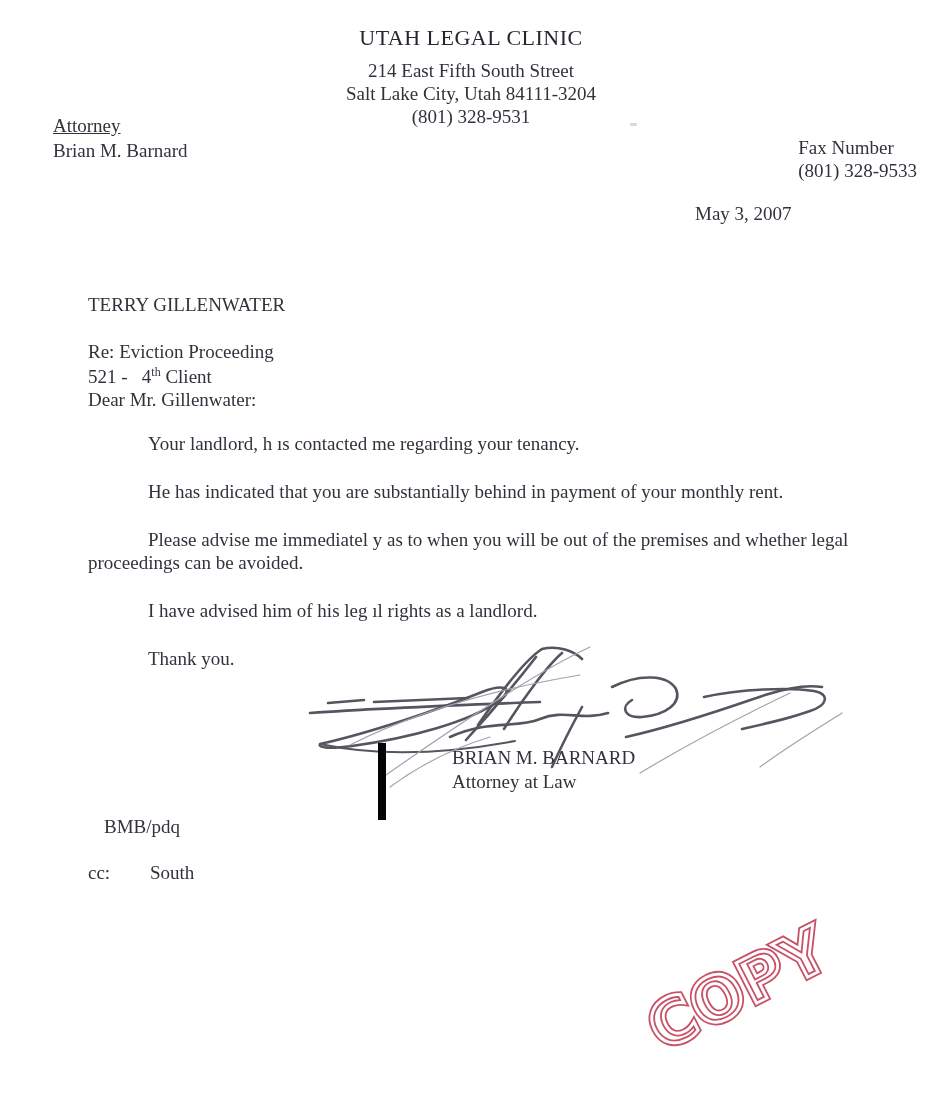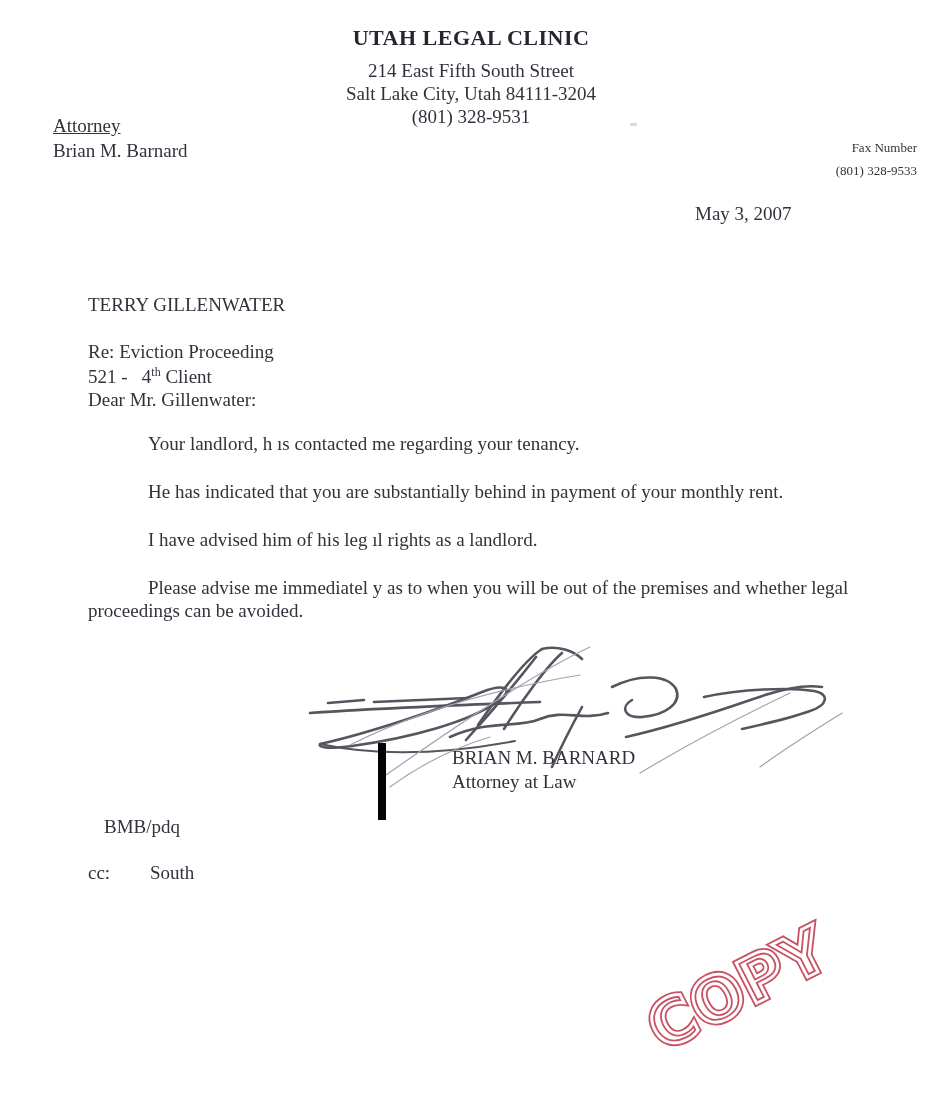--- a/index.html
+++ b/index.html
@@ -4,29 +4,29 @@
 <style>
   html,body { margin:0; padding:0; background:#ffffff; }
   .page {
     position:relative; width:942px; height:1093px; background:#ffffff;
     font-family:"Liberation Serif","DejaVu Serif",serif;
     color:#32323c; overflow:hidden;
   }
   
   .firm-name {
     position:absolute; top:25px; left:0; width:100%; text-align:center;
-    font-size:22px; font-weight:bold; letter-spacing:0.5px; color:#26262f;
+    font-size:22px; font-weight:normal; letter-spacing:0.5px; color:#26262f;
   }
   .hdr-address {
     position:absolute; top:59px; left:0; width:100%; text-align:center;
     font-size:19px; line-height:23px;
   }
   .attorney-block { position:absolute; top:105px; left:53px; font-size:19px; line-height:25px;margin-top:8px; }
   .attorney-label { text-decoration:underline; }
-  .fax-block { position:absolute; top:136px; right:25px; text-align:right; font-size:13px; line-height:23px; }
+  .fax-block { position:absolute; top:136px; right:25px; font-size:19px; line-height:23px; }
   .date-line { position:absolute; top:203px; left:695px; font-size:19px; }
   
   .recipient { position:absolute; top:245px; left:88px; font-size:19px; line-height:24px; white-space:pre-wrap; }
   .recipient sup { font-size:12px; line-height:0; }
   .subject { position:absolute; top:341px; left:88px; font-size:19px; }
   .salutation { position:absolute; top:389px; left:88px; font-size:19px; }
   
   .body-text { position:absolute; top:432px; left:88px; width:798px; font-size:19px; }
   .body-text p { margin:0 0 25px 0; line-height:23px; text-indent:60px; }
   
@@ -71,22 +71,23 @@
     <div>TERRY GILLENWATER</div>
     <div><span>521 -   4</span><sup>th</sup><span> Client</span></div>
   </div>
 
   <div class="subject">Re: Eviction Proceeding</div>
   <div class="salutation">Dear Mr. Gillenwater:</div>
 
   <div class="body-text">
     <p>Your landlord, h ıs contacted me regarding your tenancy.</p>
     <p>He has indicated that you are substantially behind in payment of your monthly rent.</p>
+    <p>Please advise me immediatel y as to when you will be out of the premises and whether legal proceedings can be avoided.</p>
     <p>I have advised him of his leg ıl rights as a landlord.</p>
-    <p>Please advise me immediatel y as to when you will be out of the premises and whether legal proceedings can be avoided.</p>
+    <p>Thank you.</p>
   </div>
 
   <svg class="signature-svg" width="570" height="155" viewBox="0 0 570 155" fill="none">
     <g stroke="#55555f" stroke-width="2.6" stroke-linecap="round">
       <path d="M38,58 L74,55 M84,57 L178,53"></path>
       <path d="M20,68 C90,63 170,60 250,57"></path>
       <path d="M30,99 C80,88 150,64 192,47 C215,38 224,44 210,55 C180,77 120,93 62,101 C40,104 28,103 30,99"></path>
       <path d="M188,80 C210,48 236,14 252,4 M214,84 C234,52 258,20 272,8"></path>
       <path d="M252,4 C268,0 284,6 292,14"></path>
       <path d="M160,92 C200,74 226,84 250,74 C274,64 292,76 318,68"></path>

